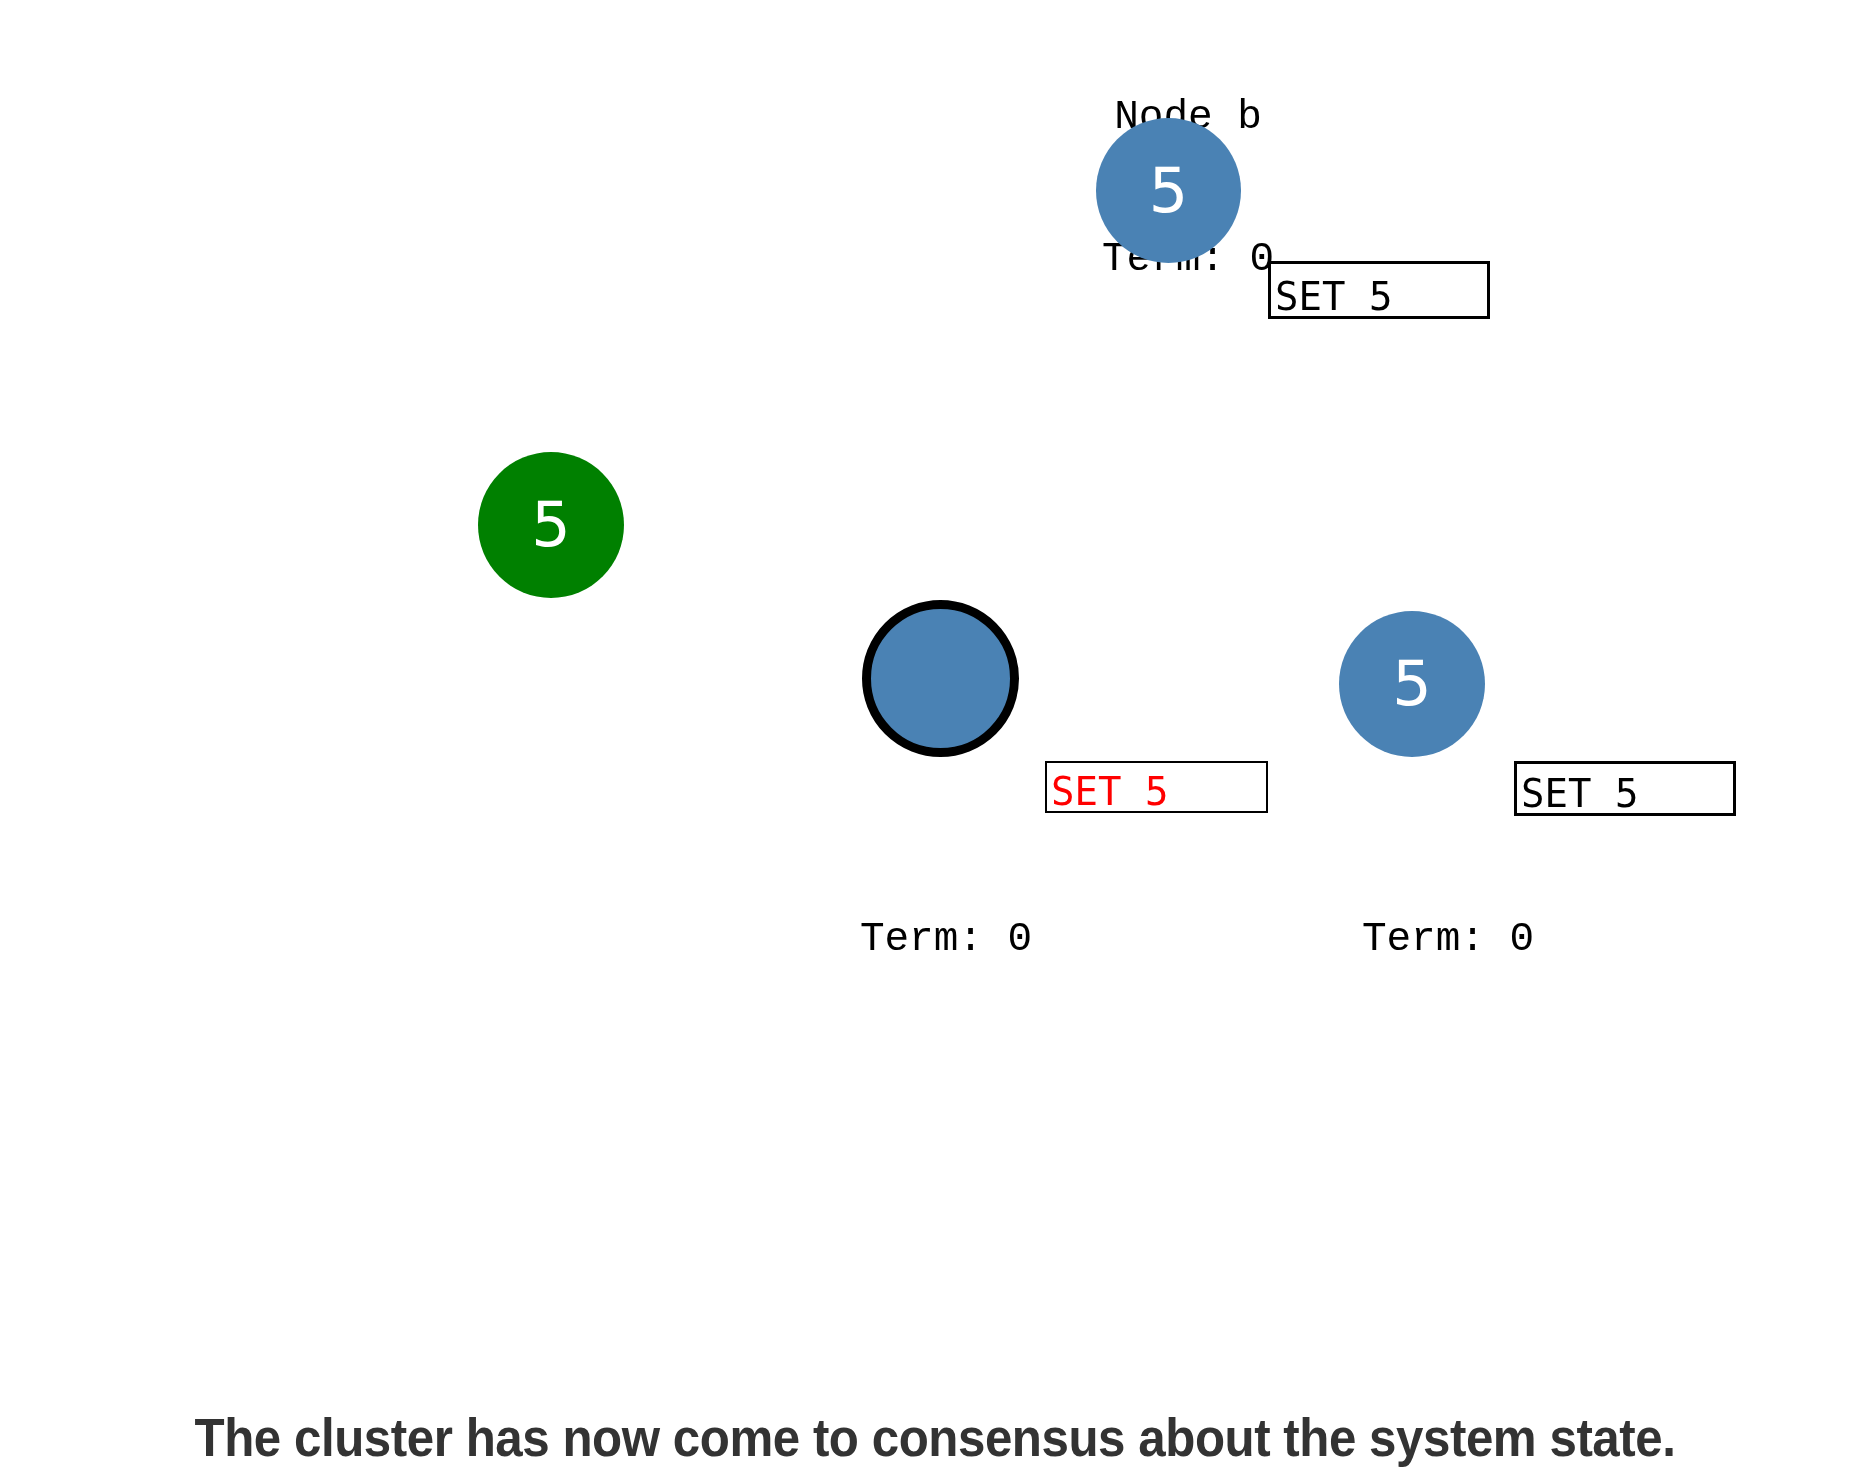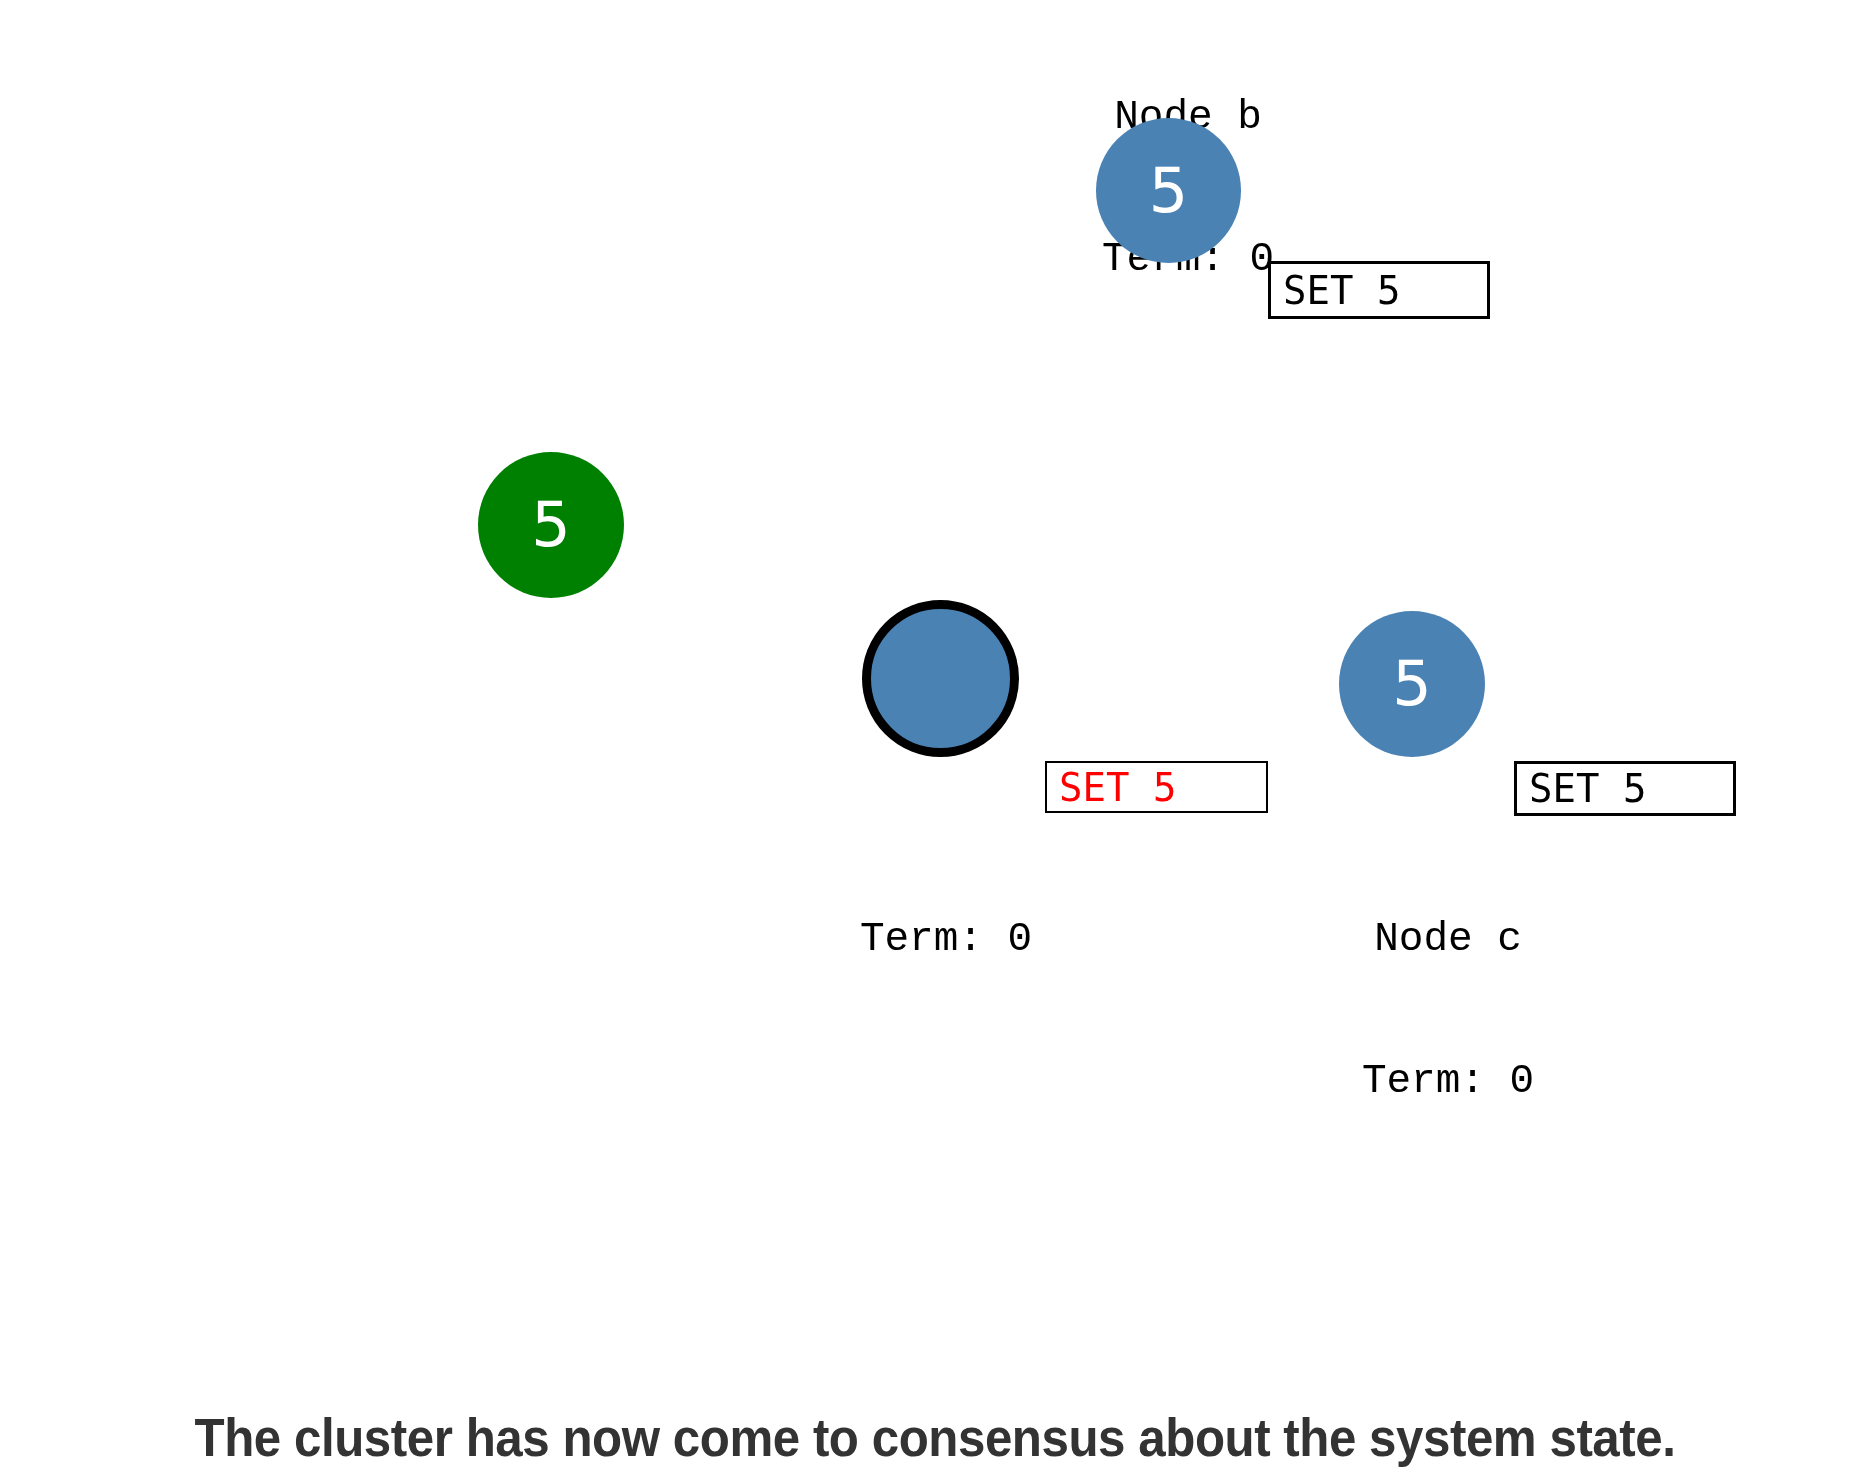--- a/index.html
+++ b/index.html
@@ -55,26 +55,26 @@
     display: block;
   }
 
   
   .msg-box {
     position: absolute;
     box-sizing: border-box;
     background: #ffffff;
     border: 3px solid #000000;
     display: flex;
-    align-items: center;
+    align-items: flex-end;
     font-family: "DejaVu Sans Mono", monospace;
     font-size: 39px;
     line-height: 1;
     white-space: pre;
-    padding-left: 12px;
+    padding-left: 4px;
     color: #000000;
   }
   .msg-box.pending {
     border-width: 2px;
     color: #ff0000;
   }
 
   
   #caption {
     position: absolute;
@@ -129,19 +129,18 @@
 
   <div class="node-circle" style="left:1339px; top:611px; width:146px; height:146px; background:#4a82b4;">
     <span>5</span>
   </div>
 
   <div class="msg-box" style="left:1514px; top:761px; width:222px; height:55px;">
     <span>SET 5</span>
   </div>
 
   <div class="node-label" style="left:1320px; top:822px; width:256px;">
-    <span class="line">Node c</span>
     <span class="line">Term: 0</span>
   </div>
 
   <div id="caption">The cluster has now come to consensus about the system state.</div>
 
 </div>
 
 </body></html>

